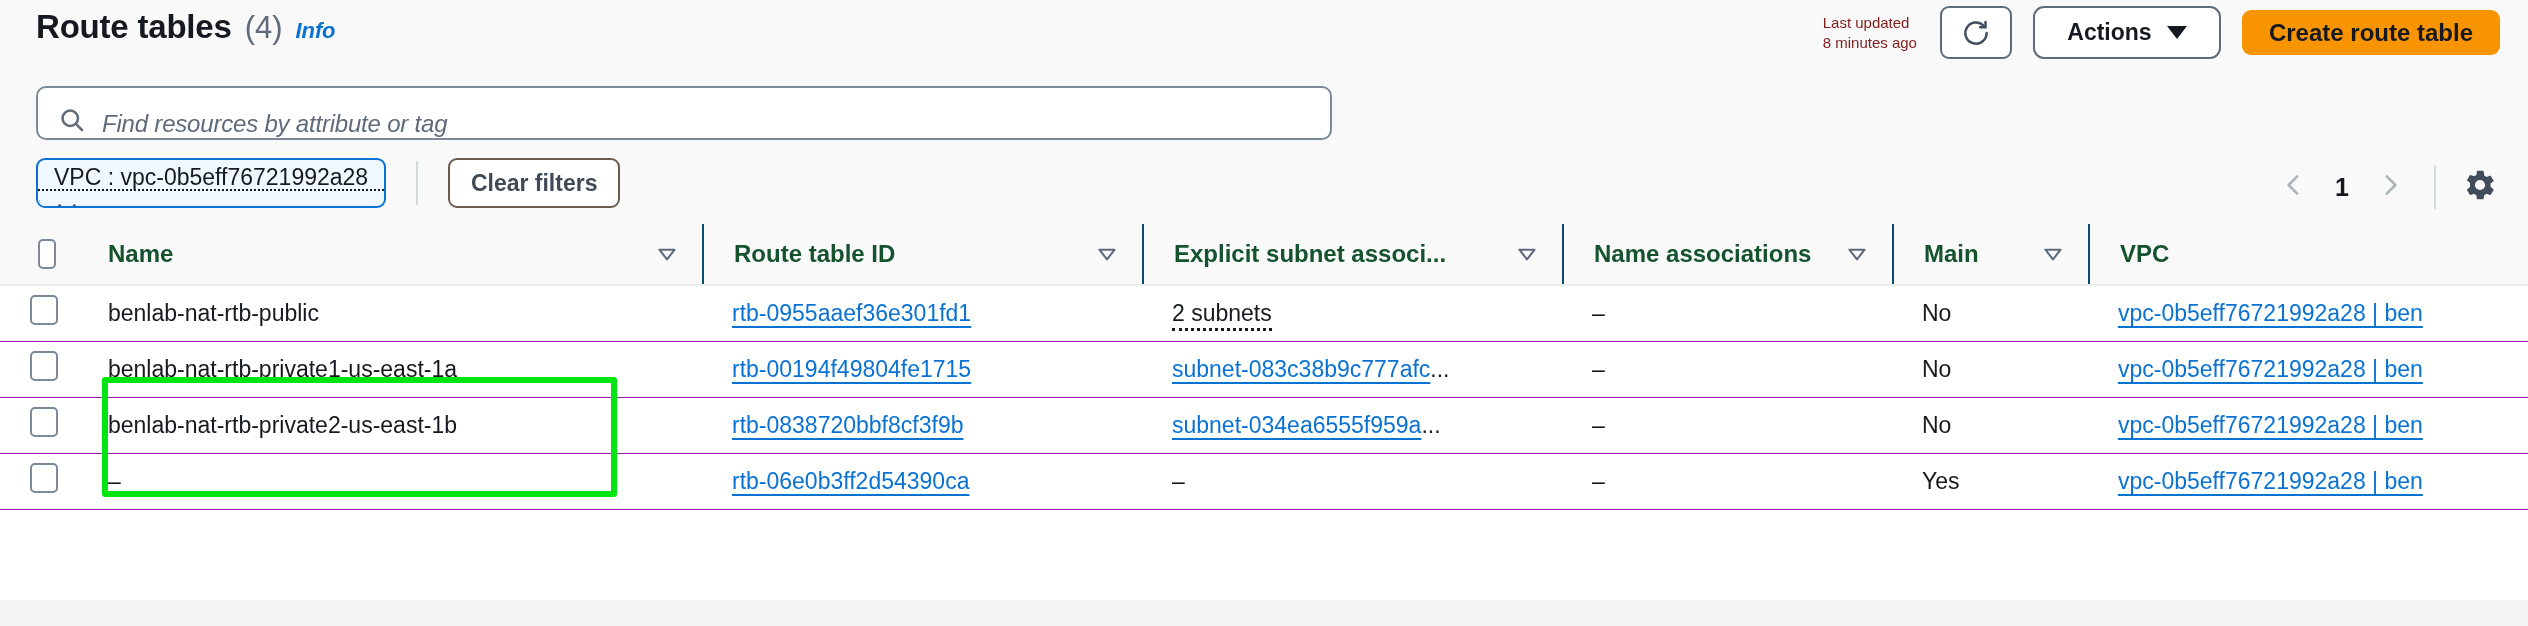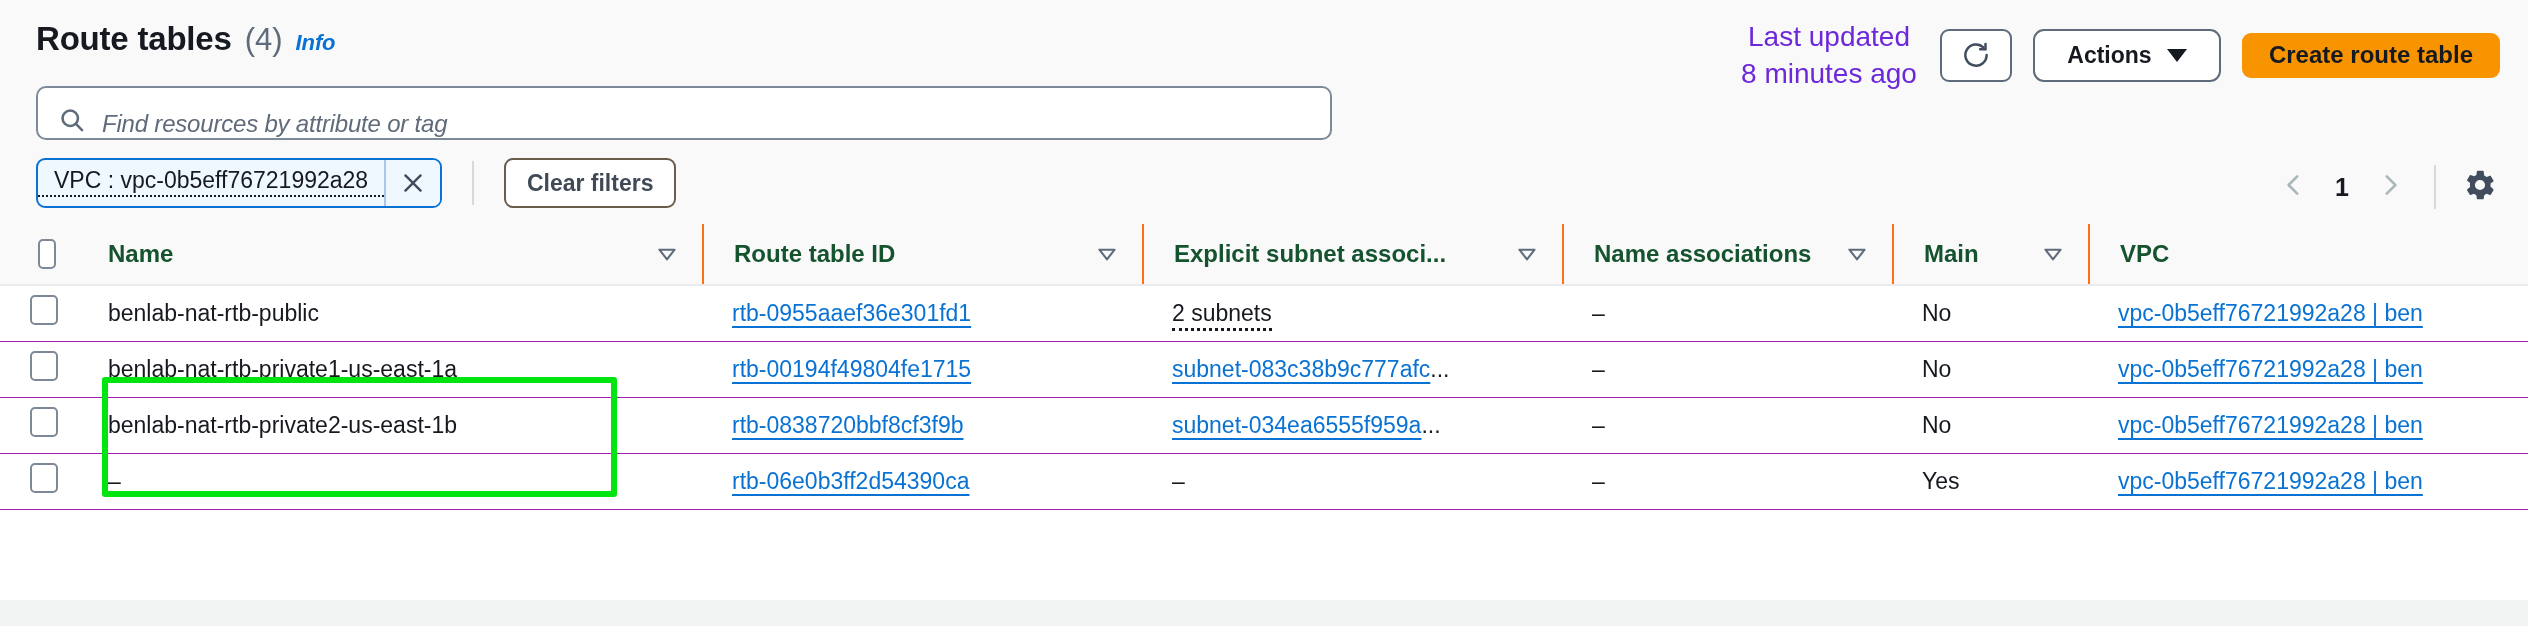--- a/index.html
+++ b/index.html
@@ -14,21 +14,20 @@
     width: 2528px; height: 626px;
     background: #f9f9fa;
     overflow: hidden;
   }
 
   
   .header {
     position: absolute; left: 0; top: 0;
     width: 2528px; height: 78px;
     background: #f9f9fa;
-    margin-top: 12px;
   }
   .title-wrap {
     position: absolute; left: 36px; top: 8px;
     display: flex; align-items: baseline; gap: 13px;
   }
   .title-main {
     font-size: 33px; font-weight: bold; color: #16191f;
     letter-spacing: -0.2px;
   }
   .title-count {
@@ -37,21 +36,21 @@
   .info-link {
     font-size: 22px; color: #0972d3; font-weight: bold;
     cursor: pointer; letter-spacing: -0.1px; font-style: italic;
   }
 
   .topright {
     position: absolute; right: 28px; top: 6px;
     display: flex; align-items: center; gap: 21px;
   }
   .last-updated {
-    text-align: center; color: #6d28d9; font-size: 28px;
+    text-align: left; color: #7f1d1d; font-size: 15px;
     line-height: 1.33; padding-right: 2px;
   }
   .btn {
     background: #ffffff;
     border: 2px solid #5f6b7a;
     border-radius: 9px;
     color: #16191f;
     font-weight: bold;
     font-size: 23px;
     cursor: pointer;
@@ -99,20 +98,21 @@
     position: absolute; left: 36px; top: 158px;
     display: flex; align-items: center;
   }
   .token {
     display: flex; align-items: stretch;
     background: #f0f8ff;
     border: 2px solid #0972d3;
     border-radius: 9px;
     height: 50px;
     overflow: hidden;
+    flex-direction: column;
   }
   .token-label {
     display: flex; align-items: center;
     padding: 0 16px 0 16px;
     font-size: 23px; color: #16191f;
     border-bottom: 2px dotted #16191f;
     margin: 6px 0 9px 0;
     line-height: 1;
   }
   .token-x {
@@ -183,21 +183,21 @@
     vertical-align: middle;
     border-bottom: 2px solid #e9ebed;
     padding: 0;
     white-space: nowrap;
   }
   th .th-inner {
     display: flex; align-items: center;
     justify-content: space-between;
     height: 60px;
     padding-right: 22px;
-    border-left: 2px solid #f97316;
+    border-left: 2px solid #0c4a6e;
     padding-left: 30px;
   }
   th.no-div .th-inner { border-left: none; }
   th.col-check .th-inner {
     border-left: none; padding-left: 0; justify-content: flex-start;
     padding-left: 38px;
   }
   .sort-svg { display: block; }
 
   table.rt tbody td {

